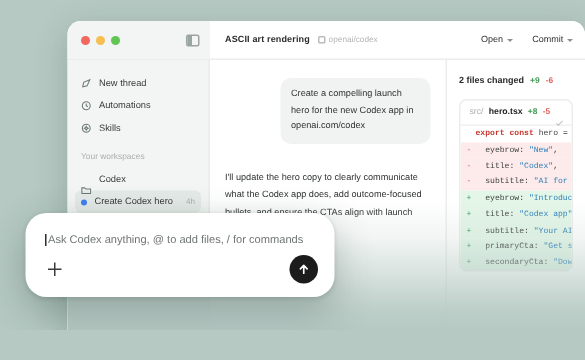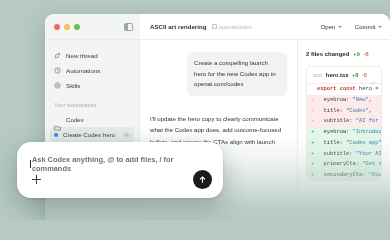--- a/index.html
+++ b/index.html
@@ -187,21 +187,20 @@
   
   #composer {
     position: absolute;
     left: 17px; bottom: 22px;
     width: 206px; height: 56px;
     background: #ffffff;
     border-radius: 14px;
     box-shadow: 0 9px 26px rgba(35,60,52,0.30), 0 1px 3px rgba(35,60,52,0.14);
     z-index: 60;
     padding: 13px 12px 0 13px;
-    font-weight: bold;
   }
   .ph-row { display: flex; align-items: center; }
   .caret-bar { width: 1px; height: 8px; background: #2b2b2b; margin-right: 1px; }
   .placeholder { font-size: 7.4px; color: #6f7572; }
   .comp-bottom {
     position: absolute; left: 13px; right: 11px; bottom: 9px;
     display: flex; align-items: center;
   }
   .plus-btn {
     width: 13px; height: 13px; position: relative; color: #3a3a3a;

